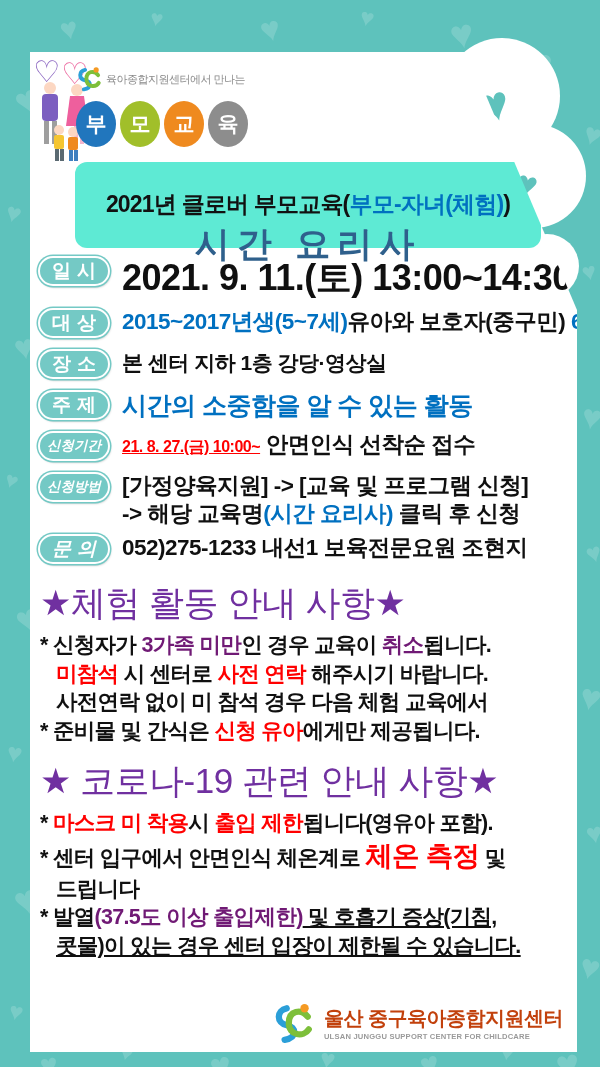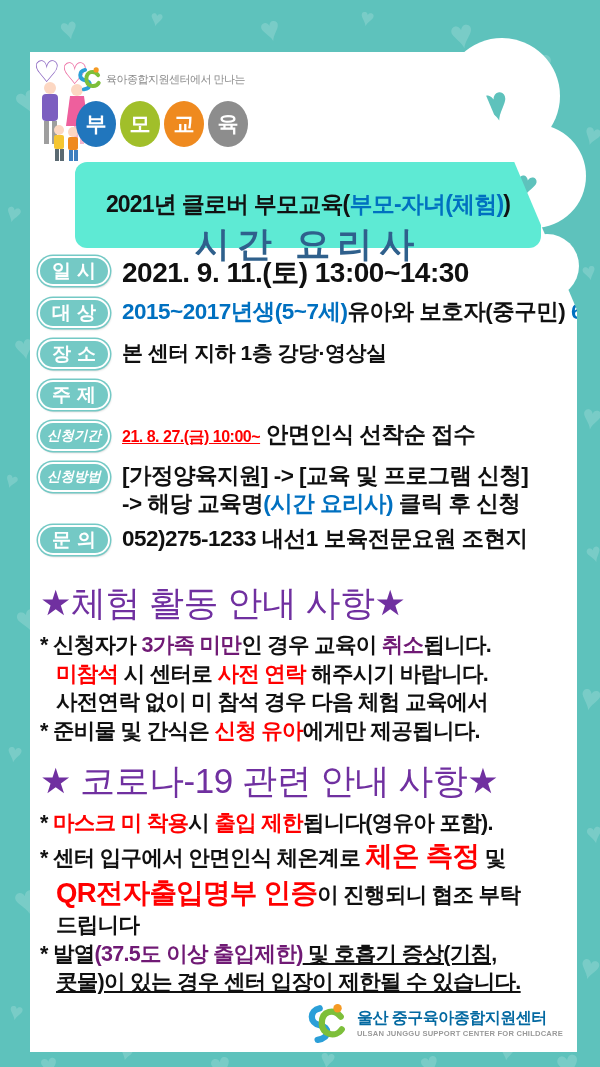--- a/index.html
+++ b/index.html
@@ -31,41 +31,41 @@
   .title-line1 .hl{color:#0070c0}
   .title-main{font-size:35px;font-weight:bold;color:#2f608c;letter-spacing:7px;margin-top:1px}
 
   .info-rows{position:absolute;left:8px;top:204px;width:536px}
   .info-row{display:flex;align-items:flex-start;margin-bottom:7px;min-height:34px}
   .badge{flex:0 0 72px;height:30px;border-radius:16px;background:#74c9c5;border:2px solid #fff;
     box-shadow:0 0 0 1.5px #74c9c5,1px 2px 2px rgba(0,0,0,.18);
     color:#fff;font-weight:bold;font-size:19px;letter-spacing:6px;text-indent:6px;
     display:flex;align-items:center;justify-content:center;box-sizing:border-box;margin-right:12px}
   .badge-sm{font-size:13.5px;font-style:italic;letter-spacing:0;text-indent:0}
-  .badge-it{}
+  .badge-it{font-style:italic}
   .info-value{font-weight:bold;color:#101010;font-size:22.5px;letter-spacing:-0.5px;
     white-space:nowrap;line-height:1.24}
-  .s-xl{font-size:28px}
+  .s-xl{font-size:36px}
   .s-lg{font-size:21px}
   .s-blue{color:#0070c0}
   .s-blue-lg{color:#0070c0;font-size:25px}
   .s-red-u-lg{color:#ff0000;font-size:16px;text-decoration:underline}
 
   .notices{position:absolute;left:10px;top:526px;width:534px}
   .section{margin-bottom:13px}
   .sec-heading{color:#7030a0;font-size:35px;font-weight:normal;margin:2px 0 4px 0;letter-spacing:-0.5px}
   .line{font-size:21.5px;font-weight:bold;color:#101010;letter-spacing:-0.7px;line-height:1.33;white-space:nowrap}
   .line.indent{padding-left:16px}
   .s-red{color:#ff0000}
   .s-red-u{color:#701a75;}
   .s-u{text-decoration:underline}
   .s-red-big{color:#ff0000;font-size:27.5px}
 
   .footer{position:absolute;right:14px;bottom:8px;display:flex;align-items:center;gap:8px;z-index:3}
-  .org-ko{color:#0369a1;font-size:16px;font-weight:bold;letter-spacing:-0.5px}
+  .org-ko{color:#c2410c;font-size:20px;font-weight:bold;letter-spacing:-0.5px}
   .org-en{color:#9a9a9a;font-size:7.6px;font-weight:bold;letter-spacing:0.2px}
 </style>
 </head>
 <body>
 
 <div id="bg-hearts">
     <span class="bg-heart" style="left: 15px; top: 80px; font-size: 40px; transform: rotate(-20deg);">♥</span>
     <span class="bg-heart" style="left: 6px; top: 200px; font-size: 26px; transform: rotate(15deg);">♥</span>
     <span class="bg-heart" style="left: 14px; top: 330px; font-size: 34px; transform: rotate(-10deg);">♥</span>
     <span class="bg-heart" style="left: 5px; top: 470px; font-size: 22px; transform: rotate(20deg);">♥</span>
@@ -163,20 +163,21 @@
       <div class="info-row">
         <span class="badge">대상</span>
         <div class="info-value"><span class="seg s-blue">2015~2017년생(5~7세)</span><span class="seg">유아와 보호자(중구민) </span><span class="seg s-blue">6가족</span></div>
       </div>
       <div class="info-row">
         <span class="badge">장소</span>
         <div class="info-value"><span class="seg s-lg">본 센터 지하 1층 강당·영상실</span></div>
       </div>
       <div class="info-row">
         <span class="badge">주제</span>
+        <div class="info-value"><span class="seg s-blue-lg">시간의 소중함을 알 수 있는 활동</span></div>
       </div>
       <div class="info-row">
         <span class="badge badge-sm">신청기간</span>
         <div class="info-value"><span class="seg s-red-u-lg">21. 8. 27.(금) 10:00~</span><span class="seg"> 안면인식 선착순 접수</span></div>
       </div>
       <div class="info-row">
         <span class="badge badge-sm">신청방법</span>
         <div class="info-value"><span class="seg">[가정양육지원] -&gt; [교육 및 프로그램 신청]</span><br><span class="seg">-&gt; 해당 교육명</span><span class="seg s-blue">(시간 요리사)</span><span class="seg"> 클릭 후 신청</span></div>
       </div>
       <div class="info-row">
@@ -190,21 +191,20 @@
         <div class="sec-heading">★체험 활동 안내 사항★</div>
         <div class="line"><span class="seg">* 신청자가 </span><span class="seg s-red-u">3가족 미만</span><span class="seg">인 경우 교육이 </span><span class="seg s-red-u">취소</span><span class="seg">됩니다.</span></div>
         <div class="line indent"><span class="seg s-red">미참석</span><span class="seg"> 시 센터로 </span><span class="seg s-red">사전 연락</span><span class="seg"> 해주시기 바랍니다.</span></div>
         <div class="line indent"><span class="seg">사전연락 없이 미 참석 경우 다음 체험 교육에서</span></div>
         <div class="line"><span class="seg">* 준비물 및 간식은 </span><span class="seg s-red">신청 유아</span><span class="seg">에게만 제공됩니다.</span></div>
       </div>
       <div class="section">
         <div class="sec-heading">★ 코로나-19 관련 안내 사항★</div>
         <div class="line"><span class="seg">* </span><span class="seg s-red">마스크 미 착용</span><span class="seg">시 </span><span class="seg s-red">출입 제한</span><span class="seg">됩니다(영유아 포함).</span></div>
         <div class="line"><span class="seg">* 센터 입구에서 안면인식 체온계로 </span><span class="seg s-red-big">체온 측정</span><span class="seg"> 및</span></div>
-        <div class="line indent"><span class="seg s-red-big">QR전자출입명부 인증</span><span class="seg">이 진행되니 협조 부탁</span></div>
         <div class="line indent"><span class="seg">드립니다</span></div>
         <div class="line"><span class="seg">* 발열</span><span class="seg s-red-u">(37.5도 이상 출입제한)</span><span class="seg s-u"> 및 호흡기 증상(기침,</span></div>
         <div class="line indent"><span class="seg s-u">콧물)이 있는 경우 센터 입장이 제한될 수 있습니다.</span></div>
       </div>
     </div>
 
   <div class="footer">
     <svg width="46" height="42" viewBox="0 0 40 40" aria-hidden="true">
       <path d="M14 6 C4 8 4 20 14 22 C24 24 24 34 12 36" stroke="#2b9fd8" stroke-width="6" fill="none" stroke-linecap="round"></path>
       <path d="M34 14 C28 6 16 8 16 20 C16 32 30 34 35 26" stroke="#7dbf3a" stroke-width="6" fill="none" stroke-linecap="round"></path>

